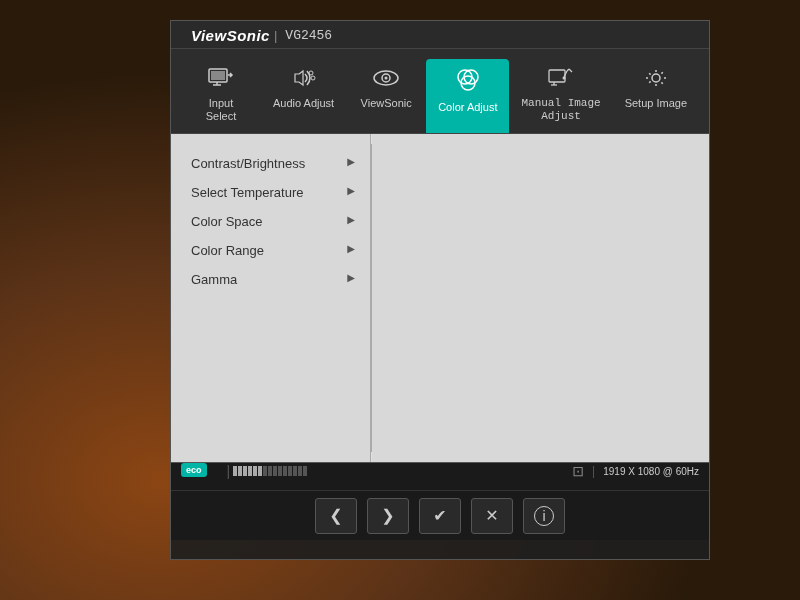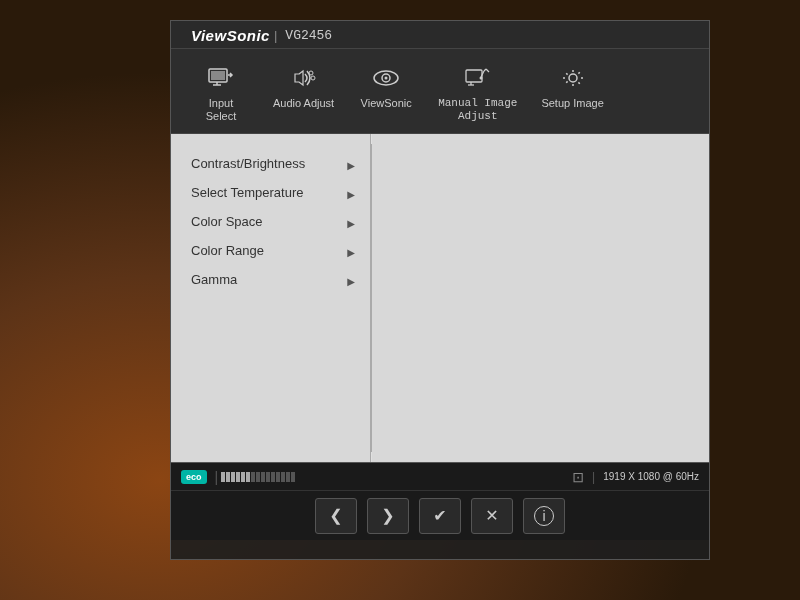--- a/index.html
+++ b/index.html
@@ -114,21 +114,21 @@
     
     .menu-list {
       width: 200px;
       background: #d8d8d8;
       padding: 15px 0;
       border-right: 1px solid #aaa;
     }
 
     .menu-item {
       display: flex;
-      align-items: flex-end;
+      align-items: flex-start;
       justify-content: space-between;
       padding: 7px 15px 7px 20px;
       color: #333;
       font-size: 13px;
       cursor: pointer;
     }
 
     .menu-arrow {
       color: #555;
       font-size: 10px;
@@ -139,23 +139,23 @@
       flex: 1;
       background: #d8d8d8;
       padding: 20px;
     }
 
     
     .status-bar {
       background: #1a1a1a;
       height: 28px;
       display: flex;
-      align-items: center;
+      align-items: flex-start;
       padding: 0 10px;
-      gap: 8px;
+      gap: 20px;
       border-top: 1px solid #555;
     }
 
     .eco-badge {
       background: #00b5a5;
       color: #fff;
       font-size: 9px;
       padding: 2px 5px;
       border-radius: 3px;
       font-weight: bold;
@@ -264,20 +264,30 @@
       <span class="tab-icon">
         <svg width="26" height="22" viewBox="0 0 26 22" fill="none">
           <ellipse cx="13" cy="11" rx="12" ry="7" stroke="#ccc" stroke-width="1.5" fill="none"></ellipse>
           <circle cx="13" cy="11" r="4" stroke="#ccc" stroke-width="1.5" fill="none"></circle>
           <circle cx="13" cy="11" r="1.5" fill="#ccc"></circle>
         </svg>
       </span>
       <span class="tab-label">ViewSonic</span>
     </div>
 
+    <div class="nav-tab active">
+      <span class="tab-icon">
+        <svg width="26" height="26" viewBox="0 0 26 26" fill="none">
+          <circle cx="10" cy="10" r="7" stroke="white" stroke-width="1.5" fill="none"></circle>
+          <circle cx="16" cy="10" r="7" stroke="white" stroke-width="1.5" fill="none"></circle>
+          <circle cx="13" cy="16" r="7" stroke="white" stroke-width="1.5" fill="none"></circle>
+        </svg>
+      </span>
+      <span class="tab-label">Color Adjust</span>
+    </div>
 
     <div class="nav-tab">
       <span class="tab-icon">
         <svg width="28" height="22" viewBox="0 0 28 22" fill="none">
           <rect x="2" y="3" width="16" height="12" rx="1" stroke="#ccc" stroke-width="1.3" fill="none"></rect>
           <line x1="7" y1="15" x2="7" y2="18" stroke="#ccc" stroke-width="1.3"></line>
           <line x1="4" y1="18" x2="10" y2="18" stroke="#ccc" stroke-width="1.3"></line>
           <line x1="20" y1="4" x2="22" y2="2" stroke="#ccc" stroke-width="1.3"></line>
           <line x1="22" y1="2" x2="25" y2="5" stroke="#ccc" stroke-width="1.3"></line>
           <line x1="20" y1="4" x2="17" y2="10" stroke="#ccc" stroke-width="1.3"></line>

